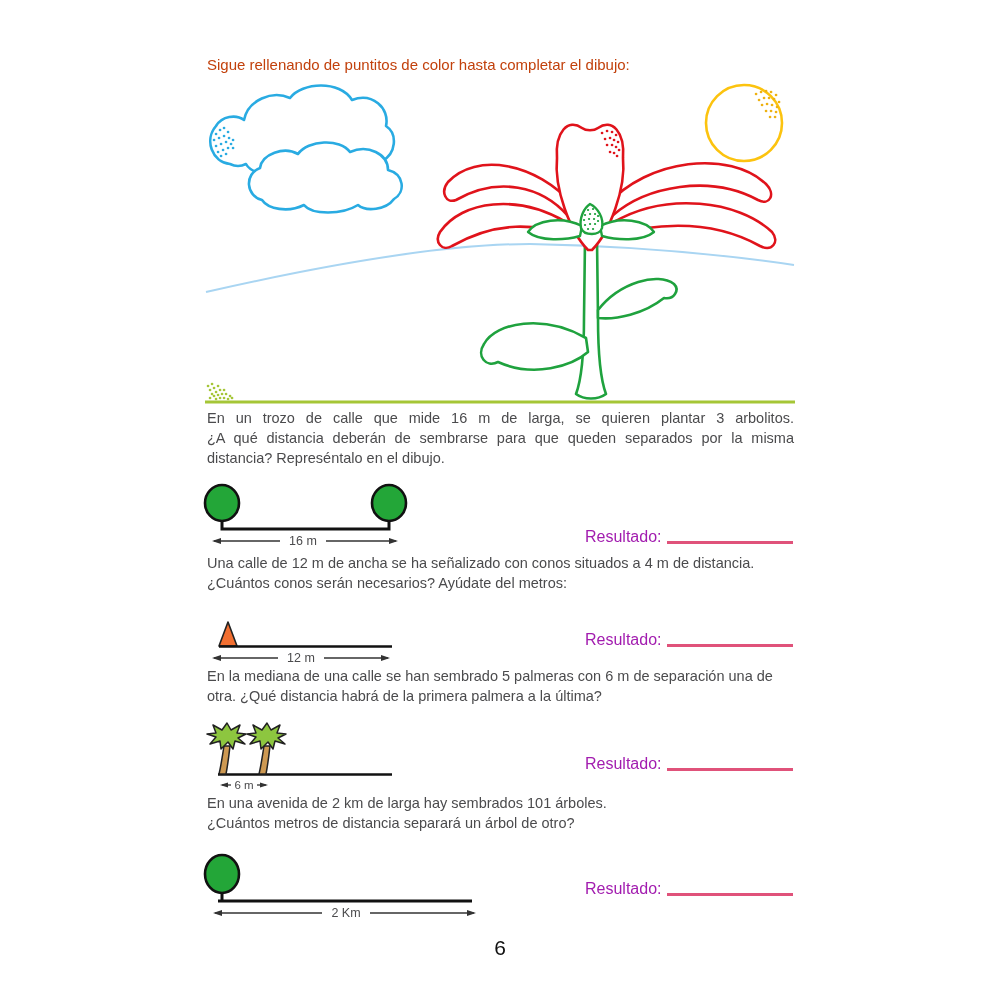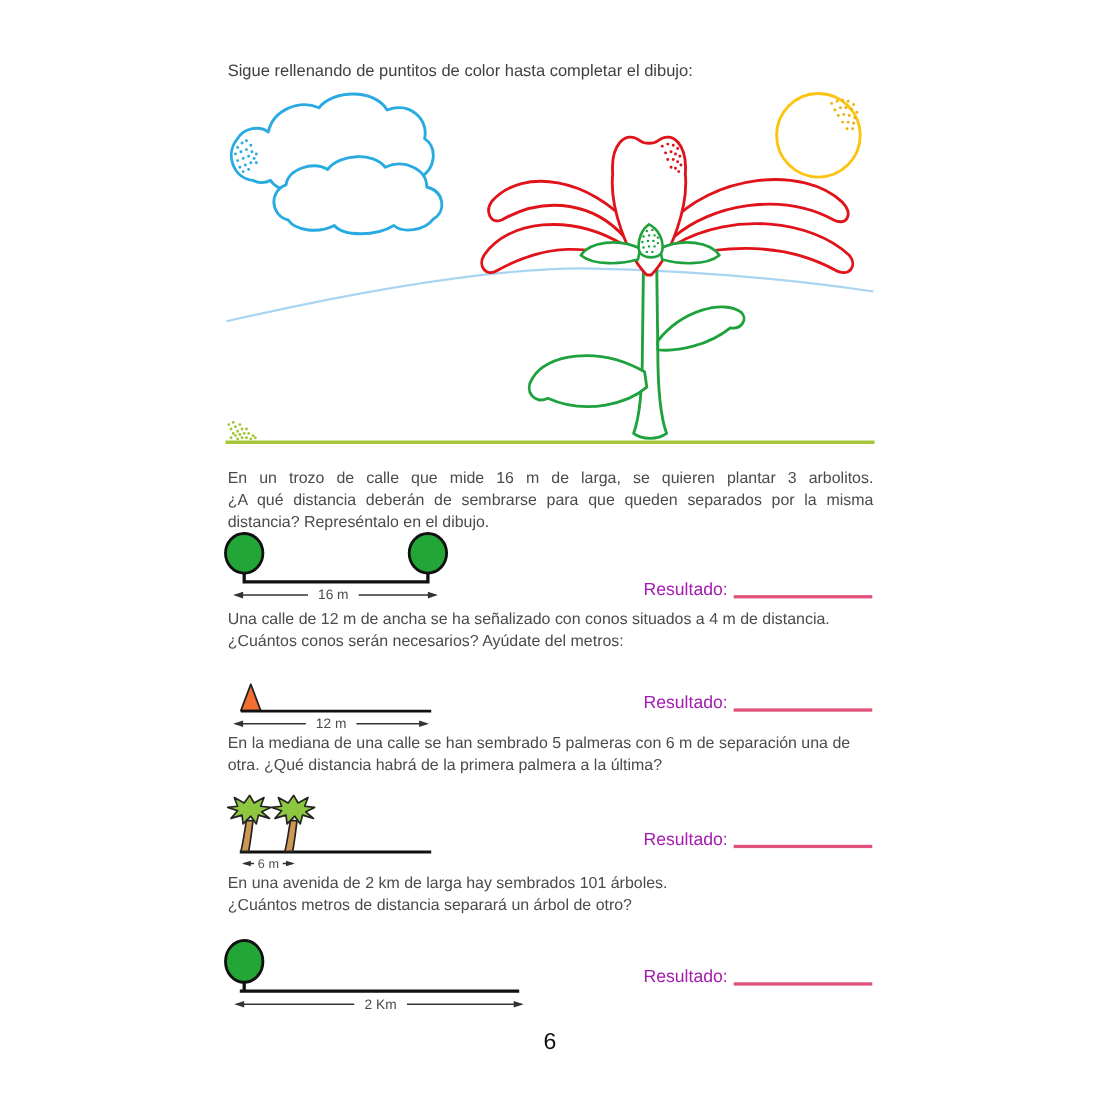--- a/index.html
+++ b/index.html
@@ -2,21 +2,21 @@
 <html><head>
 <meta charset="utf-8">
 <style>
   * { margin:0; padding:0; box-sizing:border-box; }
   html,body { background:#ffffff; }
   body { font-family:"Liberation Sans", sans-serif; color:#4b4b4d; }
   .page { position:relative; width:1000px; height:1000px; background:#fff; overflow:hidden; }
 
   .abs { position:absolute; }
 
-  .instruction { left:207px; top:56px; width:600px; font-size:15px; color:#404040; }
+  .instruction { left:207px; top:56px; width:600px; font-size:15px; color:#c2410c; }
 
   .para { left:207px; width:587px; font-size:14.5px; line-height:20px; color:#4b4b4d; }
   .para .ln { display:block; }
   .para .just { text-align:justify; text-align-last:justify; }
 
   .result-row { left:585px; width:208px; display:flex; align-items:flex-end; font-size:16px; color:#a21caf; }
   .result-row .lbl { white-space:nowrap; }
   .result-row .answer-line { flex:1; height:0; border-bottom:3px solid #e0527a; margin:0 0 2px 5px; }
 
   .pagenum { left:0; top:936px; width:1000px; text-align:center; font-size:21px; color:#111; }
@@ -78,21 +78,21 @@
         <path d="M388 132h.1M393 131h.1M385 137h.1M390 136h.1M395 136h.1M398 138h.1M384 142h.1M389 141h.1
                  M394 141h.1M398 143h.1M385 147h.1M390 146h.1M395 146h.1M388 151h.1M393 151h.1" stroke="#1fa23e" stroke-width="2.2" stroke-linecap="round" fill="none"></path>
       </g>
     </g>
 
     <path d="M 5,324 L 595,324" stroke="#a5c637" stroke-width="3.2" fill="none"></path>
     <path d="M8 308h.1M12 306h.1M10 312h.1M14 310h.1M18 308h.1M12 316h.1M16 314h.1M20 312h.1M24 312h.1
              M10 320h.1M14 318h.1M18 317h.1M22 316h.1M26 316h.1M30 318h.1M16 321h.1M20 320h.1M24 320h.1M28 321h.1M32 320h.1" stroke="#a5c637" stroke-width="2.6" stroke-linecap="round" fill="none"></path>
   </svg>
 
-  <div class="abs para" style="top:408px;margin-top:17px;">
+  <div class="abs para" style="top:408px;">
     <span class="ln just">En un trozo de calle que mide 16 m de larga, se quieren plantar 3 arbolitos.</span>
     <span class="ln just">¿A qué distancia deberán de sembrarse para que queden separados por la misma</span>
     <span class="ln">distancia? Represéntalo en el dibujo.</span>
   </div>
 
   <svg class="abs" style="left:200px; top:483px;" width="220" height="65" viewBox="0 0 220 65">
     <ellipse cx="22" cy="20" rx="17" ry="18" fill="#23a638" stroke="#111" stroke-width="2.6"></ellipse>
     <ellipse cx="189" cy="20" rx="17" ry="18" fill="#23a638" stroke="#111" stroke-width="2.6"></ellipse>
     <path d="M 22,38 L 22,46 L 189,46 L 189,38" fill="none" stroke="#111" stroke-width="3"></path>
     <g stroke="#333" stroke-width="1.4">

